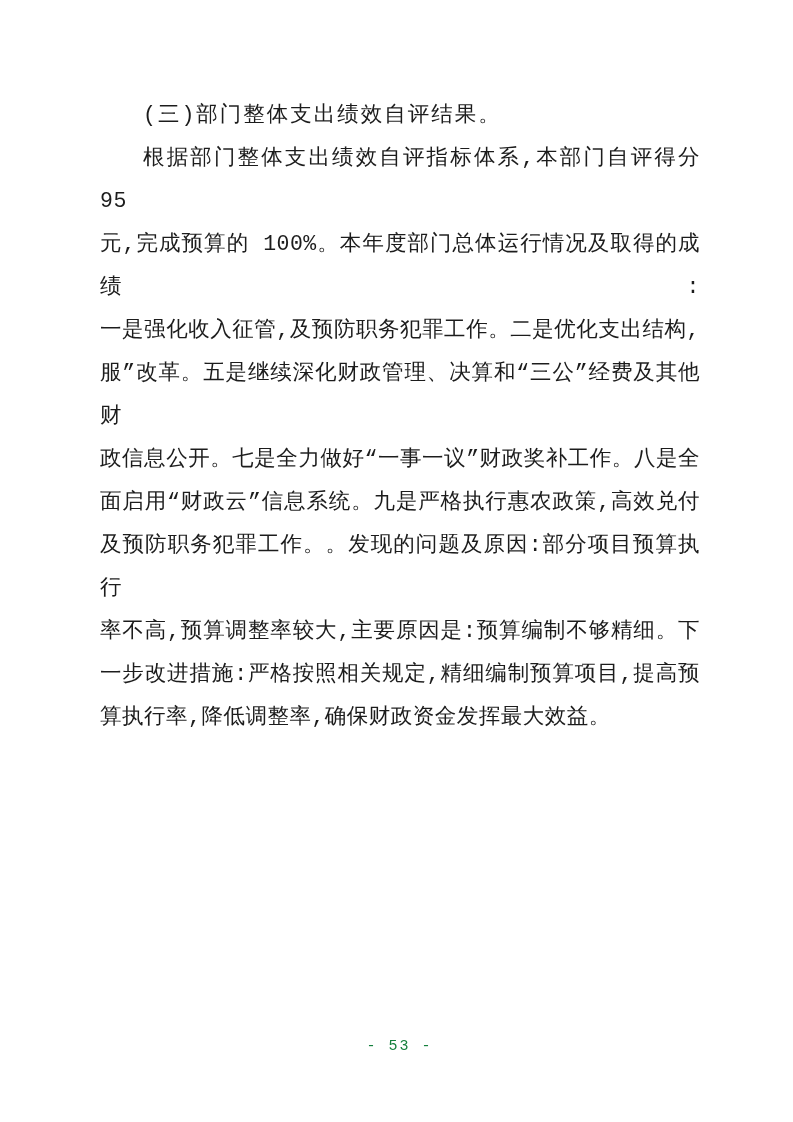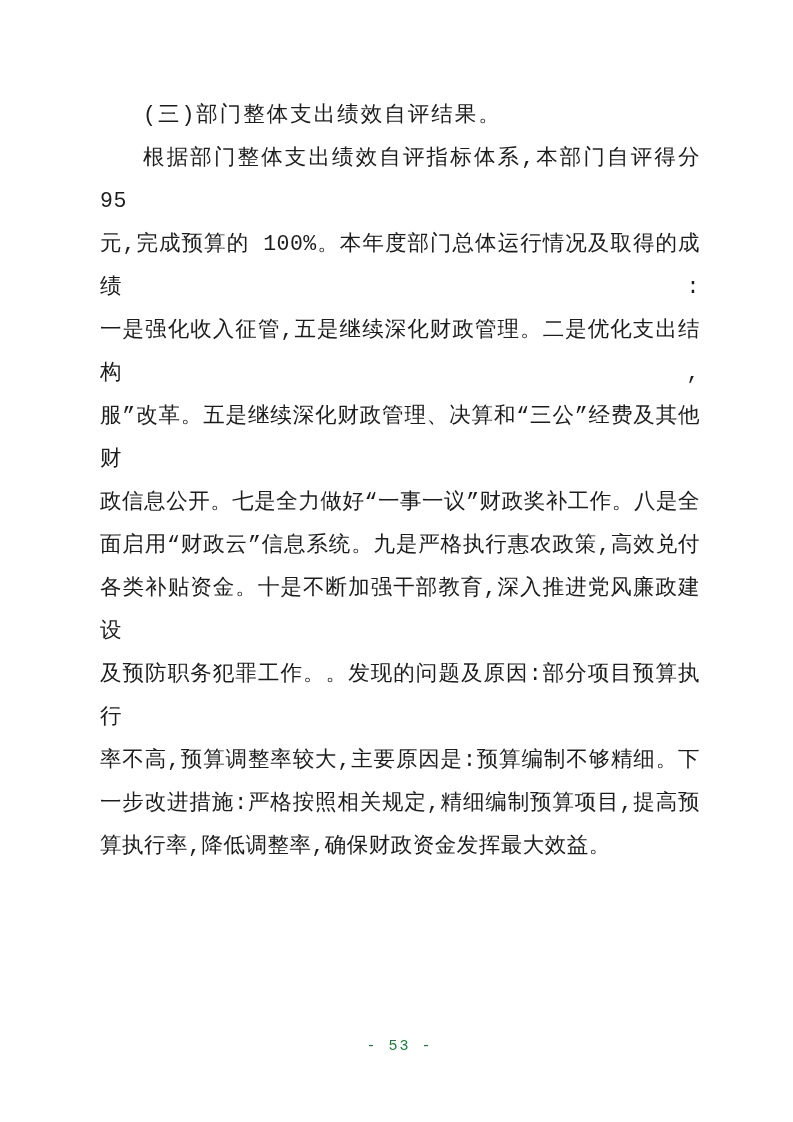--- a/index.html
+++ b/index.html
@@ -57,25 +57,24 @@
 </head>
 <body>
 
 <div class="page">
 
   <div class="text-block">
     <div class="line indent heading-line">(三)部门整体支出绩效自评结果。</div>
     <div>
         <div class="line indent justify">根据部门整体支出绩效自评指标体系,本部门自评得分 95</div>
         <div class="line justify">元,完成预算的 100%。本年度部门总体运行情况及取得的成绩:</div>
-        <div class="line justify">一是强化收入征管,五是继续深化财政管理。二是优化支出结构,</div>
+        <div class="line justify">一是强化收入征管,及预防职务犯罪工作。二是优化支出结构,</div>
         <div class="line justify">服”改革。五是继续深化财政管理、决算和“三公”经费及其他财</div>
         <div class="line justify">政信息公开。七是全力做好“一事一议”财政奖补工作。八是全</div>
         <div class="line justify">面启用“财政云”信息系统。九是严格执行惠农政策,高效兑付</div>
-        <div class="line justify">各类补贴资金。十是不断加强干部教育,深入推进党风廉政建设</div>
         <div class="line justify">及预防职务犯罪工作。。发现的问题及原因:部分项目预算执行</div>
         <div class="line justify">率不高,预算调整率较大,主要原因是:预算编制不够精细。下</div>
         <div class="line justify">一步改进措施:严格按照相关规定,精细编制预算项目,提高预</div>
         <div class="line">算执行率,降低调整率,确保财政资金发挥最大效益。</div>
       </div>
   </div>
 
   <div class="footer">
     <span>- 53 -</span>
   </div>

